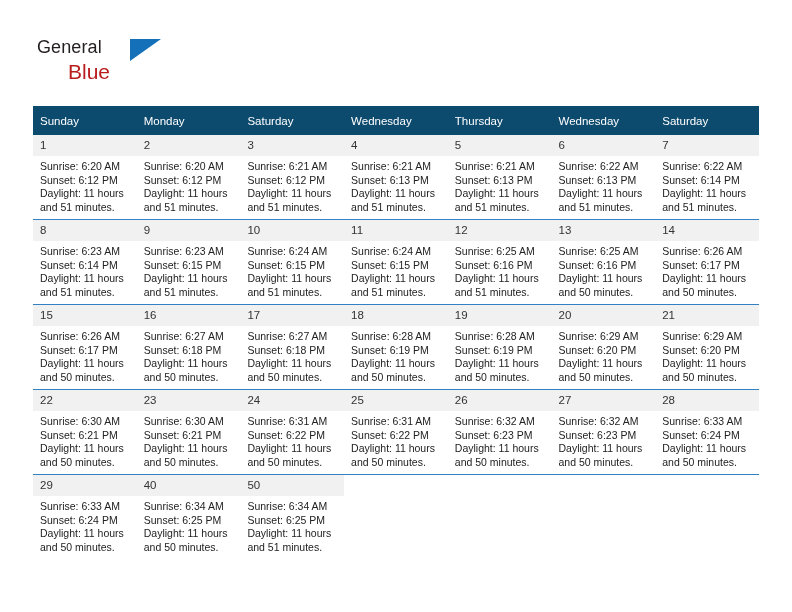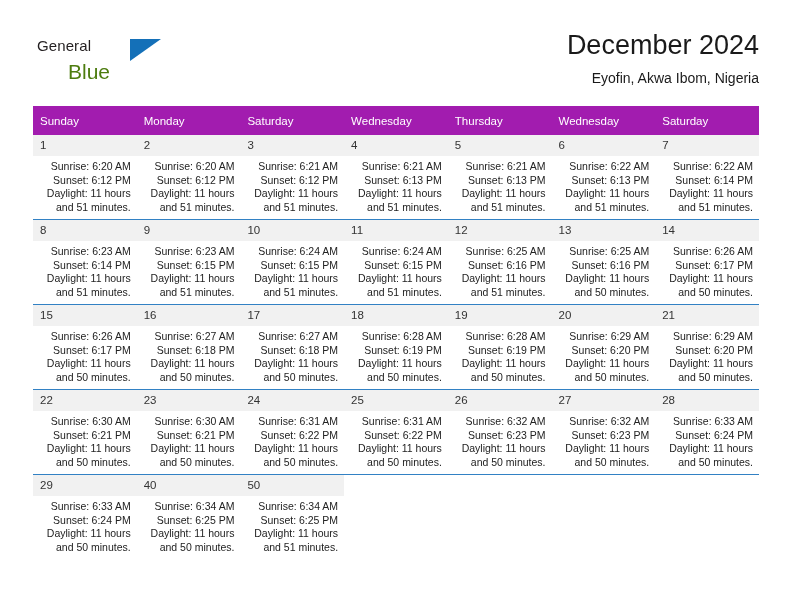--- a/index.html
+++ b/index.html
@@ -31,32 +31,32 @@
     height: 68px;
   }
   .brand {
     position: absolute;
     left: 0;
     top: 4px;
     width: 200px;
     height: 60px;
   }
   .brand-general {
-    font-size: 15px;
+    font-size: 18px;
     color: #231f20;
     letter-spacing: 0.1px;
     line-height: 1;
     display: block;
     position: absolute;
     left: 4px;
     top: 6px;
   }
   .brand-blue {
     font-size: 21px;
-    color: #4d7c0f;
+    color: #b91c1c;
     line-height: 1;
     display: block;
     position: absolute;
     left: 35px;
     top: 29px;
   }
   .brand-flag {
     position: absolute;
     left: 97px;
     top: 7px;
@@ -90,21 +90,21 @@
   
   .calendar {
     position: absolute;
     left: 33px;
     top: 106px;
     width: 726px;
     border-collapse: collapse;
     table-layout: fixed;
   }
   .calendar th {
-    background: #a21caf;
+    background: #0c4a6e;
     color: #ffffff;
     font-size: 11.5px;
     font-weight: normal;
     text-align: left;
     padding: 5px 0 5px 7px;
     height: 19px;
     border: none;
   }
   .calendar td {
     vertical-align: top;
@@ -129,21 +129,20 @@
     line-height: 13px;
   }
   .daynum.empty {
     background: transparent;
   }
   .details {
     padding: 4px 6px 0 7px;
     font-size: 10.5px;
     line-height: 13.6px;
     color: #222222;
-    text-align: right;
   }
   .details div {
     white-space: nowrap;
   }
   .details .daylight-line {
     white-space: normal;
   }
   .cell-inner {
     height: 100%;
   }
@@ -154,24 +153,20 @@
 <div class="page">
 
   <div class="header">
 
     <div class="brand">
       <span class="brand-general">General</span>
       <span class="brand-flag"></span>
       <span class="brand-blue">Blue</span>
     </div>
 
-    <div class="title-group">
-      <h1 class="cal-title">December 2024</h1>
-      <div class="cal-subtitle">Eyofin, Akwa Ibom, Nigeria</div>
-    </div>
 
   </div>
 
   <table class="calendar">
     <thead>
       <tr>
         <th>Sunday</th>
         <th>Monday</th>
         <th>Saturday</th>
         <th>Wednesday</th>

